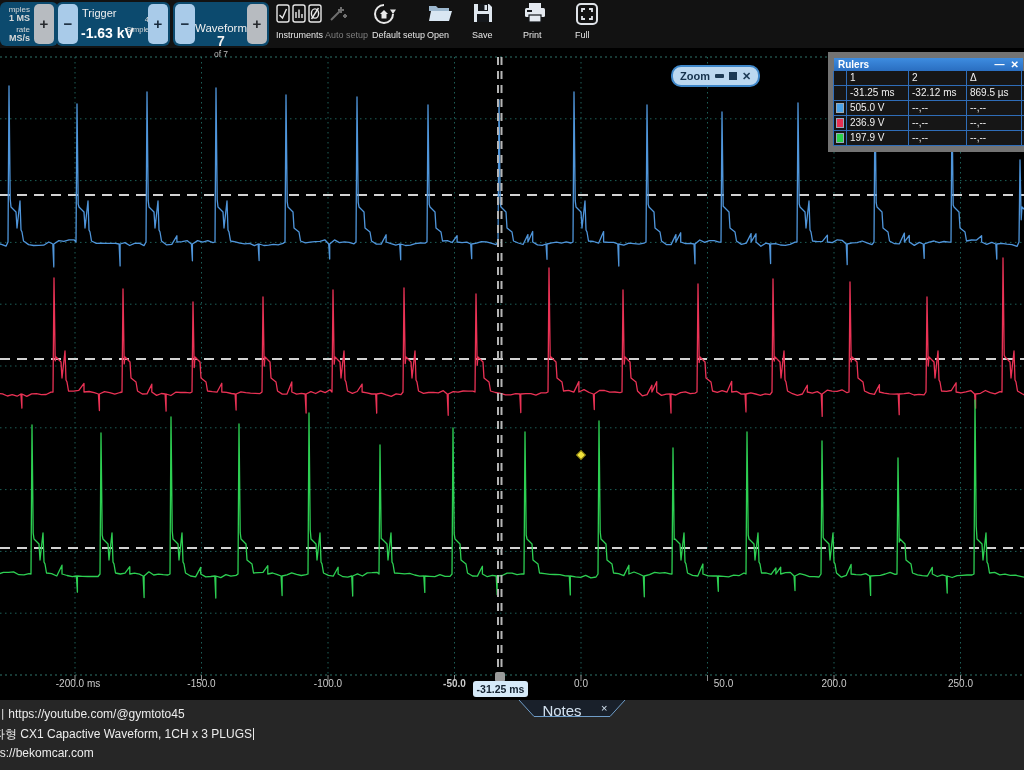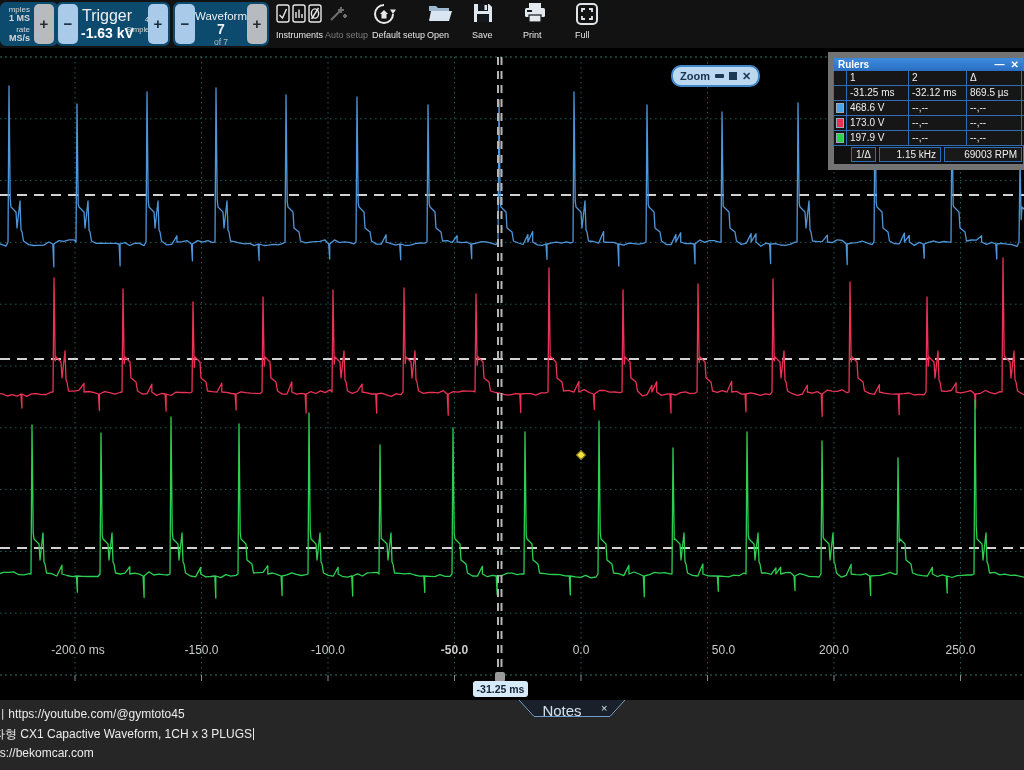--- a/index.html
+++ b/index.html
@@ -9,37 +9,37 @@
   
   #toolbar{position:absolute;left:0;top:0;width:1024px;height:48px;background:#121212;z-index:20;border-bottom:1px solid #000;}
   .panel{position:absolute;top:2px;height:44px;background:#0c4a6e;border-radius:6px;}
   .pbtn{position:absolute;top:2px;width:20px;height:40px;border-radius:5px;border:none;
         font:700 15px/40px "Liberation Sans",sans-serif;text-align:center;padding:0;cursor:pointer;}
   .pbtn.blue{background:#a9cbe9;color:#17293b;}
   .pbtn.gray{background:#b7bbc0;color:#26292d;}
   #samples-panel{left:0;width:58px;}
   #samples-panel .frag{position:absolute;right:28px;width:40px;text-align:right;color:#d9d9d9;font-size:8px;line-height:9px;white-space:nowrap;}
   #trigger-panel{left:56px;width:114px;}
-  .tp-title{position:absolute;left:26px;top:5px;font-size:16px;color:#efefef;}
+  .tp-title{position:absolute;left:26px;top:5px;font-size:11px;color:#efefef;}
   .tp-value{position:absolute;left:25px;top:23px;font-size:14px;font-weight:700;color:#fff;white-space:nowrap;}
   .tp-mini{position:absolute;left:70px;top:3px;width:42px;text-align:right;color:#d8d8d8;font-size:7.5px;line-height:10px;white-space:nowrap;}
   .tp-badge{color:#57a7ec;font-weight:700;}
   #waveform-panel{left:173px;width:96px;}
-  .wf-center{position:absolute;left:22px;top:4px;width:52px;text-align:center;color:#efefef;}
+  .wf-center{position:absolute;left:22px;top:16px;width:52px;text-align:center;color:#efefef;}
   .wf-title{font-size:11.5px;margin-top:4px;}
   .wf-value{font-size:14px;font-weight:700;line-height:15px;}
   .wf-of{font-size:8.5px;color:#bdbdbd;}
   .tbtn{position:absolute;top:2px;height:44px;text-align:left;cursor:pointer;}
   .tbtn .ic{display:block;height:28px;}
   .tbtn .lbl{display:block;font-size:9px;color:#e6e6e6;white-space:nowrap;}
   .tbtn.disabled .lbl{color:#7e7e7e;}
 
   
   #plot-svg{position:absolute;left:0;top:0;z-index:1;}
-  .axis-label{position:absolute;top:643px;transform:translateX(-50%);font-size:12px;color:#cbcbcb;z-index:2;white-space:nowrap;}
+  .axis-label{position:absolute;top:678px;transform:translateX(-50%);font-size:10px;color:#cbcbcb;z-index:2;white-space:nowrap;}
   #time-pill{position:absolute;left:473px;top:681px;width:55px;height:16px;background:#d6eaf9;border-radius:3px;
              font-size:10.5px;font-weight:700;color:#142230;text-align:center;line-height:16px;z-index:6;}
   #time-handle{position:absolute;left:495px;top:672px;width:10px;height:10px;background:#9b9b9b;border-radius:2px;z-index:5;}
 
   #zoom-overlay{position:absolute;left:671px;top:65px;height:18px;background:#bcd8f0;border:2px solid #3f87c9;border-radius:10px;
                 display:flex;align-items:center;gap:5px;padding:0 7px;z-index:8;}
   #zoom-overlay .zlbl{font-size:11px;font-weight:700;color:#16324c;}
   .zic-bar{width:9px;height:4px;background:#1c3a55;border-radius:1px;}
   .zic-sq{width:8px;height:8px;background:#1c3a55;}
   .zic-x{font-size:11px;font-weight:700;color:#1c3a55;line-height:10px;}
@@ -271,47 +271,42 @@
         <svg width="9" height="10">
           <rect x="1" y="4.5" width="6" height="5" fill="#ddd"></rect>
           <path d="M3.5,4.5 V3 a2,2 0 0 1 4,0" stroke="#ddd" stroke-width="1.3" fill="none"></path>
         </svg>
       </div>
     </div>
     <div class="rrow">
       <div class="rcell rc0">
           <span class="swatch" id="sw0" style="background: rgb(74, 163, 232);"></span>
         </div>
-      <div class="rcell rc1">468.6 V</div>
+      <div class="rcell rc1">505.0 V</div>
       <div class="rcell rc2">--,--</div>
       <div class="rcell rc3">--,--</div>
       <div class="rcell rc4"></div>
     </div>
     <div class="rrow">
       <div class="rcell rc0">
           <span class="swatch" id="sw1" style="background: rgb(232, 48, 82);"></span>
         </div>
-      <div class="rcell rc1">173.0 V</div>
+      <div class="rcell rc1">236.9 V</div>
       <div class="rcell rc2">--,--</div>
       <div class="rcell rc3">--,--</div>
       <div class="rcell rc4"></div>
     </div>
     <div class="rrow">
       <div class="rcell rc0">
           <span class="swatch" id="sw2" style="background: rgb(42, 210, 74);"></span>
         </div>
       <div class="rcell rc1">197.9 V</div>
       <div class="rcell rc2">--,--</div>
       <div class="rcell rc3">--,--</div>
       <div class="rcell rc4"></div>
-    </div>
-    <div class="rfoot">
-      <div class="fcell">1/Δ</div>
-      <div class="fcell" style="width:52px;text-align:right">1.15 kHz</div>
-      <div class="fcell" style="width:68px;text-align:right">69003 RPM</div>
     </div>
   </div>
 
   <div id="bottom-bar">
     <svg id="notes-tab-shape" width="112" height="18" style="position:absolute;left:517px;top:0">
       <path d="M2,0 L17,16.5 L93,16.5 L108,0" fill="#19202a" stroke="#6f9dc8" stroke-width="1"></path>
     </svg>
     <div id="notes-tab">
       <span class="nt-label">Notes</span>
       <span class="nt-close">×</span>

